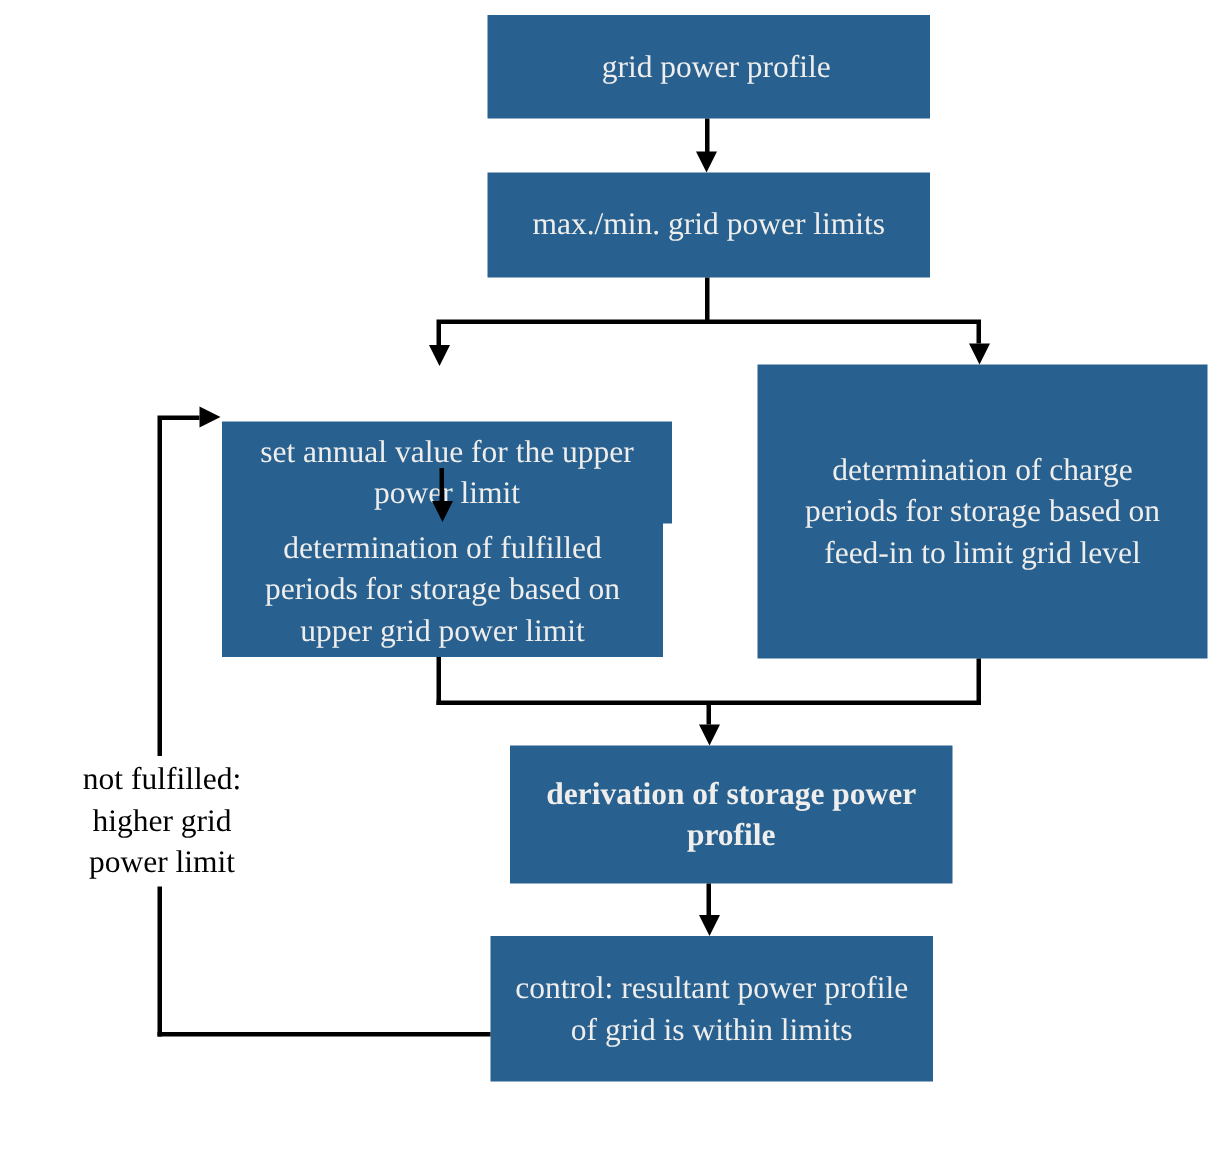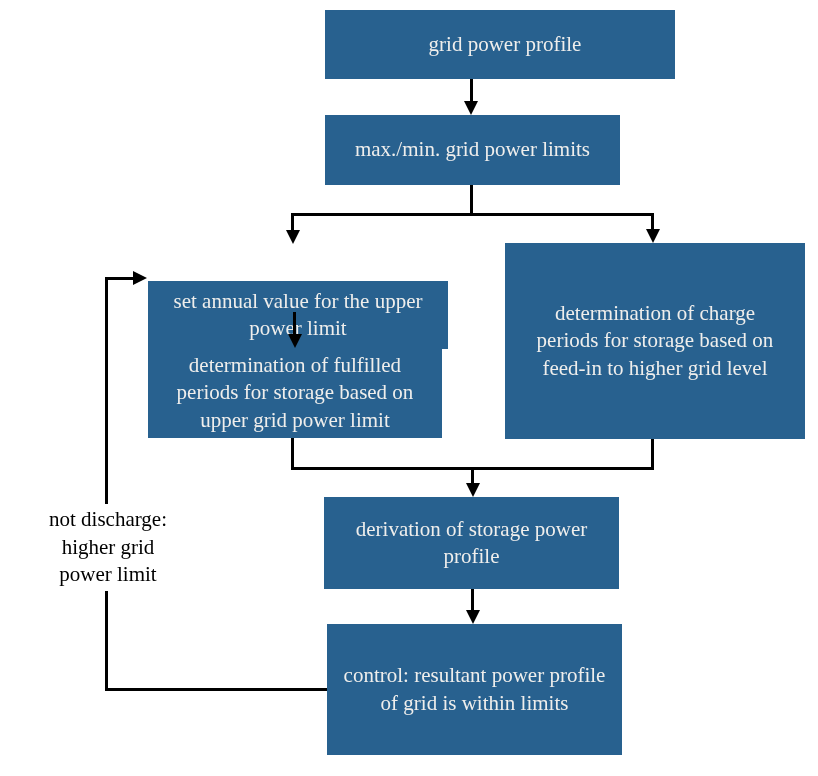--- a/index.html
+++ b/index.html
@@ -55,47 +55,47 @@
     background: #ffffff;
     color: #000000;
     font-size: 21px;
     line-height: 1.32;
     text-align: center;
     white-space: pre-line;
     z-index: 5;
     padding: 2px 0;
   }
   
-  #n-grid     { left: 325px; top:  10px; width: 350px; height:  69px; padding-left: 16px; }
+  #n-grid     { left: 325px; top:  10px; width: 295px; height:  69px; padding-left: 16px; }
   #n-maxmin   { left: 325px; top: 115px; width: 295px; height:  70px; }
   #n-annual   { left: 148px; top: 244px; width: 300px; height:  68px; margin-top: 37px; }
   #n-dischg   { left: 148px; top: 348px; width: 294px; height:  90px; }
   #n-charge   { left: 505px; top: 243px; width: 300px; height: 196px; }
-  #n-deriv    { left: 324px; top: 497px; width: 295px; height:  92px; }
-  #n-control  { left: 327px; top: 624px; width: 295px; height: 131px; }
+  #n-deriv    { left: 340px; top: 497px; width: 295px; height:  92px; font-weight: bold; }
+  #n-control  { left: 327px; top: 624px; width: 295px; height: 97px; }
 </style>
 </head>
 <body>
 
 <div class="canvas">
 
   <div class="node" id="n-grid">grid power profile</div>
 
   <div class="node" id="n-maxmin">max./min. grid power limits</div>
 
   <div class="node" id="n-annual">set annual value for the upper
 power limit</div>
 
   <div class="node" id="n-dischg">determination of fulfilled
 periods for storage based on
 upper grid power limit</div>
 
   <div class="node" id="n-charge">determination of charge
 periods for storage based on
-feed-in to higher grid level</div>
+feed-in to limit grid level</div>
 
   <div class="node" id="n-deriv">derivation of storage power
 profile</div>
 
   <div class="node" id="n-control">control: resultant power profile
 of grid is within limits</div>
 
   <div class="line" style="left:470px; top:79px; width:3px; height:24px;"></div>
   <div class="ah-down" style="left:464px; top:101px;"></div>
 
@@ -118,17 +118,17 @@
   <div class="ah-down" style="left:466px; top:483px;"></div>
 
   <div class="line" style="left:471px; top:589px; width:3px; height:21px;"></div>
   <div class="ah-down" style="left:466px; top:610px;"></div>
 
   <div class="line" style="left:105px; top:688px; width:222px; height:3px;"></div>
   <div class="line" style="left:105px; top:277px; width:3px; height:414px;"></div>
   <div class="line" style="left:108px; top:277px; width:25px; height:3px;"></div>
   <div class="ah-right" style="left:133px; top:271px;"></div>
 
-  <div class="fb-label">not discharge:
+  <div class="fb-label">not fulfilled:
 higher grid
 power limit</div>
 
 </div>
 
 </body></html>

